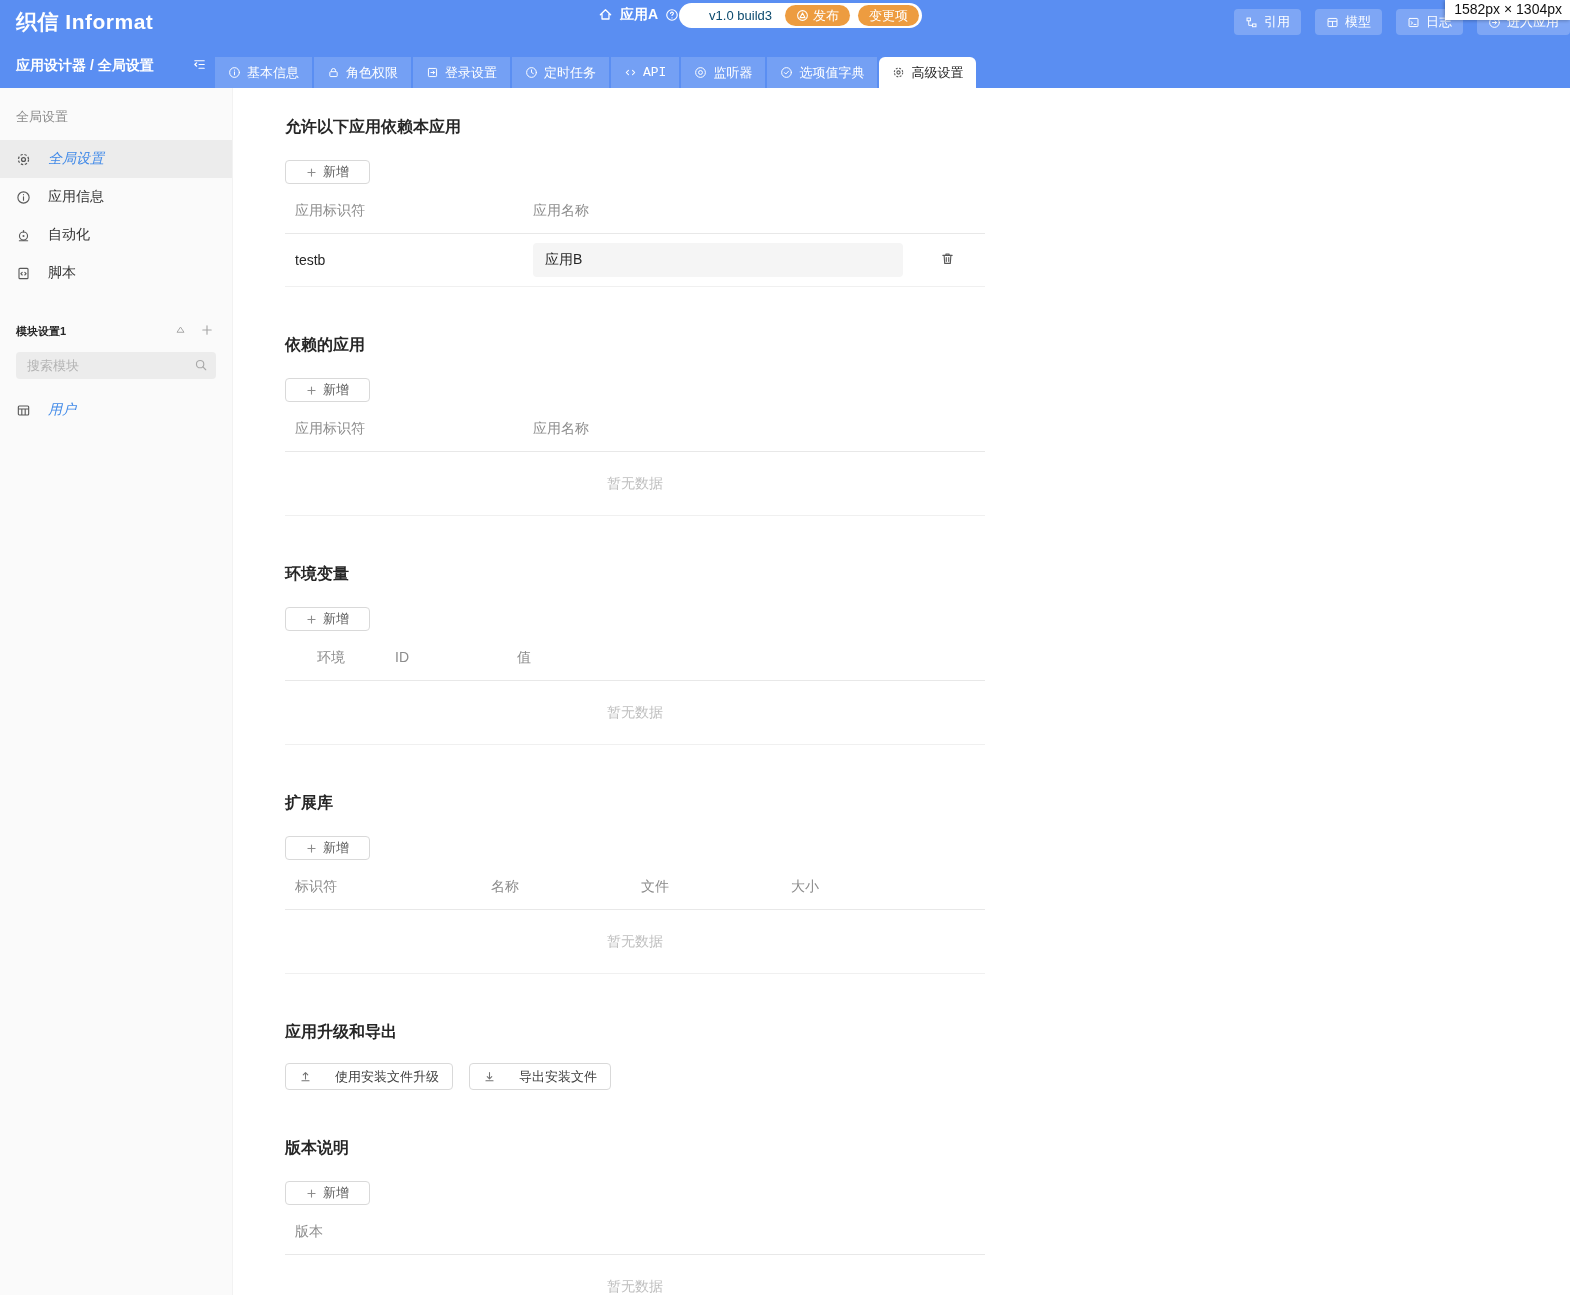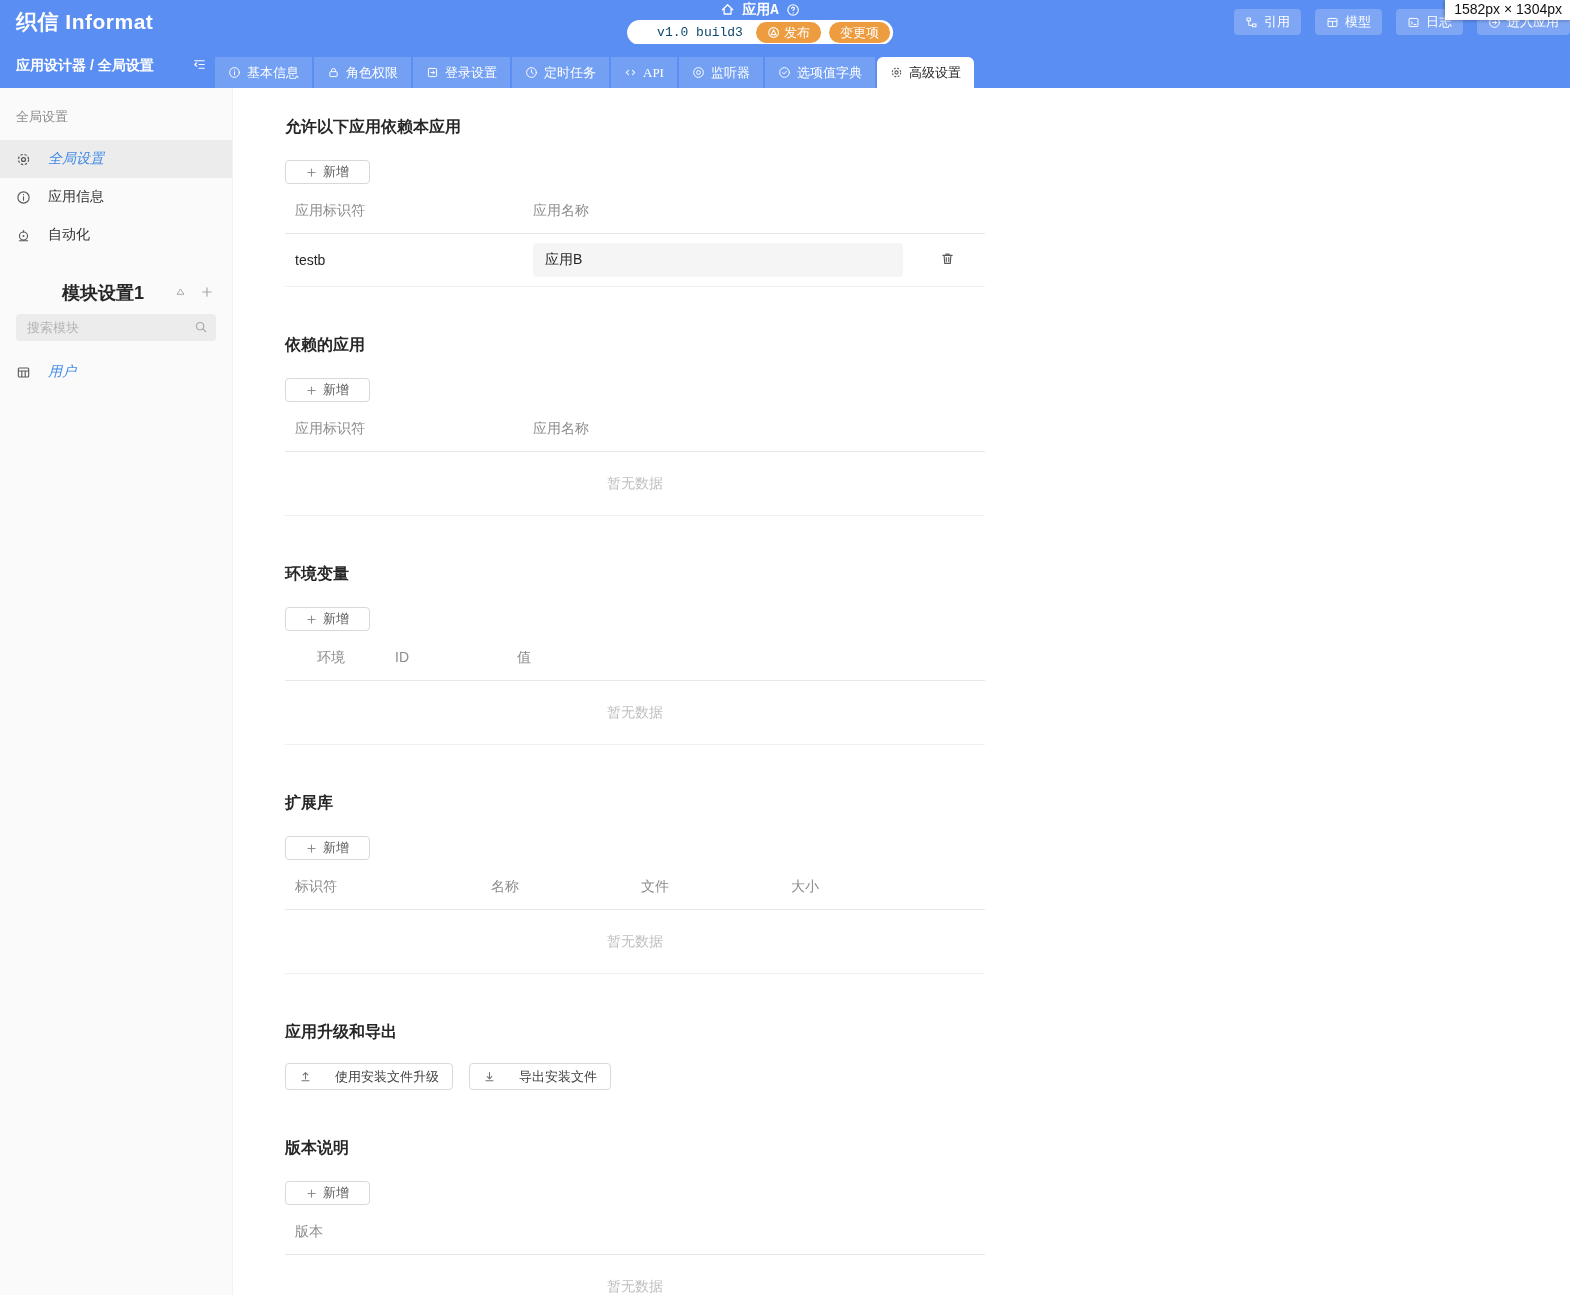--- a/index.html
+++ b/index.html
@@ -8,55 +8,55 @@
     font-family: "Liberation Sans", "DejaVu Sans", sans-serif;
     background:#fff; color:#262626; overflow:hidden; position:relative;
   }
   .icn { display:inline-flex; align-items:center; justify-content:center; flex:none; }
   .icn svg { display:block; }
 
   
   .header { height:44px; background:#5A8EF2; position:relative; display:flex; align-items:center; }
   .logo { margin-left:16px; font-size:21px; font-weight:700; color:#fff; letter-spacing:.5px; }
   .header-center { position:absolute; left:760px; top:1px; transform:translateX(-50%);
-    display:flex; flex-direction:column; align-items:center;font-family:Liberation Mono, monospace; }
+    display:flex; align-items:center; }
   .app-title-row { display:flex; align-items:center; gap:7px; color:#fff; font-size:14px; font-weight:600; height:17px; }
   .version-pill { margin-top:2px; background:#fff; border-radius:13px; height:25px; display:flex; align-items:center; padding:0 3px 0 0; }
   .version-text { color:#0c4a6e; font-size:13px; padding:0 13px 0 30px; }
   .pill-btn { background:#ED9C40; color:#fff; border:none; border-radius:11px; height:21px;
     display:flex; align-items:center; gap:4px; padding:0 11px; font-size:13px; cursor:pointer; font-family:inherit; }
   .pill-btn + .pill-btn { margin-left:8px;justify-content:center; }
   .header-actions { position:absolute; right:0; top:9px; display:flex; gap:14px; }
   .hbtn { background:rgba(255,255,255,0.22); border:none; border-radius:4px; height:26px;
     display:flex; align-items:center; gap:6px; padding:0 11px; color:#fff; font-size:13px; cursor:pointer; font-family:inherit; }
   .size-tooltip { position:absolute; top:0; right:0; background:#fff; color:#111; font-size:14px;
     padding:1px 8px 3px 9px; z-index:20; box-shadow:-1px 1px 3px rgba(0,0,0,0.25); white-space:nowrap; }
 
   
   .subheader { height:44px; background:#5A8EF2; display:flex; position:relative; }
   .breadcrumb { width:192px; padding-left:16px; line-height:42px; color:#fff; font-size:14px; font-weight:600; flex:none;
     white-space:nowrap; overflow:hidden;}
   .collapse-btn { align-self:center; color:#fff; background:none; border:none; cursor:pointer; margin:0 8px 0 0; height:20px; }
   .tabs { display:flex; align-items:flex-end; gap:2px; }
   .tab { height:31px; padding:0 13px; display:flex; align-items:center; gap:6px;
-    background:rgba(255,255,255,0.16); color:#fff; font-size:13px; border:none; cursor:pointer; font-family:Liberation Serif, serif; white-space:nowrap; }
+    background:rgba(255,255,255,0.16); color:#fff; font-size:13px; border:none; cursor:pointer; font-family:Liberation Mono, monospace; white-space:nowrap; }
   .tab.active { background:#fff; color:#262626; border-radius:6px 6px 0 0; font-weight:400; }
   .tab.active .icn { color:#595959; }
 
   
   .page-body { display:flex; height:1207px; }
   .sidebar { width:233px; flex:none; background:#fafafa; border-right:1px solid #f2f2f2; padding-top:20px; }
   .side-label { padding:0 16px; color:#8c8c8c; font-size:13px; margin-bottom:14px; }
   .side-item { height:38px; display:flex; align-items:center; padding:0 16px; gap:17px; font-size:14px; color:#333; cursor:pointer; }
   .side-item .icn { color:#595959; }
   .side-item.active { background:#ececec; }
   .side-item.active .item-label, .side-item .blue { color:#418AE8; font-style:italic; }
   .side-item.active .icn { color:#555; }
   .module-head { margin-top:28px; padding:0 16px; display:flex; align-items:center; height:22px; }
-  .module-title { font-size:18px; font-weight:700; color:#262626; flex:1;margin-left:46px; }
+  .module-title { font-size:11px; font-weight:700; color:#262626; flex:1; }
   .mini-btn { background:none; border:none; color:#a6a6a6; cursor:pointer; height:18px; padding:0 2px; margin-left:9px; }
   .search-wrap { margin:10px 16px 12px; position:relative; }
   .search-input { width:100%; height:27px; background:#ececec; border:none; border-radius:4px;
     padding:0 30px 0 11px; font-size:13px; color:#555; font-family:inherit; }
   .search-input::placeholder { color:#b3b3b3; }
   .search-icon { position:absolute; right:8px; top:6px; color:#a8a8a8; }
 
   .main { flex:1; padding:29px 0 0 52px; background:#fff; }
   .section { width:700px; margin-bottom:48px; }
   .section-title { font-size:16px; font-weight:700; color:#262626; }
@@ -280,20 +280,29 @@
         <svg width="15" height="15" viewBox="0 0 16 16" fill="none" stroke="currentColor" stroke-width="1.2" stroke-linecap="round">
             <path d="M8 2.6v1.6"></path>
             <circle cx="8" cy="8.6" r="4.3"></circle>
             <circle cx="8" cy="8.6" r="1.1" fill="currentColor" stroke="none"></circle>
             <path d="M3.6 13.6h8.8"></path>
           </svg>
       </span>
       <span class="item-label">自动化</span>
     </div>
 
+    <div class="side-item">
+      <span class="icn">
+        <svg width="15" height="15" viewBox="0 0 16 16" fill="none" stroke="currentColor" stroke-width="1.2" stroke-linecap="round" stroke-linejoin="round">
+            <rect x="3.2" y="2.5" width="9.6" height="11" rx="1"></rect>
+            <path d="M6.6 6.8 5.2 8.2l1.4 1.4M9.4 6.8l1.4 1.4-1.4 1.4"></path>
+          </svg>
+      </span>
+      <span class="item-label">脚本</span>
+    </div>
 
     <div class="module-head">
       <span class="module-title">模块设置1</span>
       <button class="mini-btn">
         <span class="icn">
           <svg width="13" height="13" viewBox="0 0 16 16" fill="none" stroke="currentColor" stroke-width="1.2" stroke-linejoin="round">
               <path d="M8 5 12.3 11.4H3.7z"></path>
             </svg>
         </span>
       </button>

